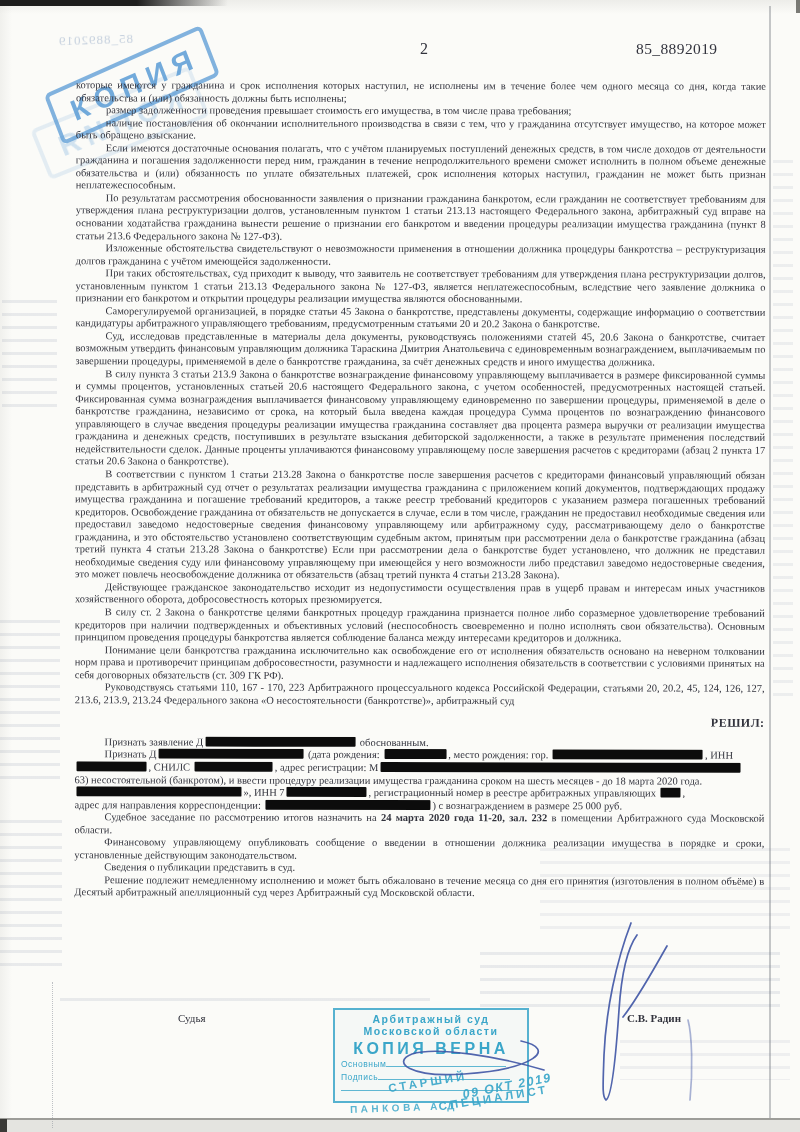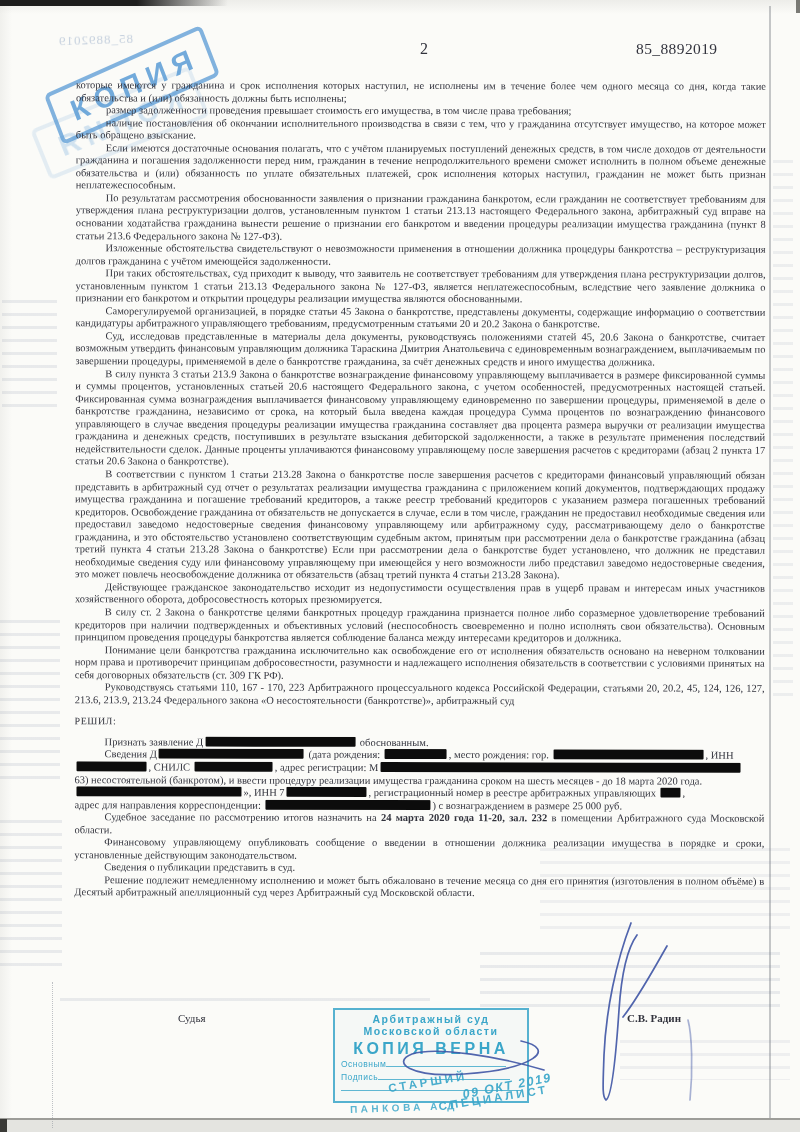--- a/index.html
+++ b/index.html
@@ -41,21 +41,21 @@
     display:flex;align-items:center;justify-content:center;
     font-family:"Liberation Sans","DejaVu Sans",sans-serif;
     font-weight:bold;font-size:29px;letter-spacing:7px;
     color:rgba(95,158,214,.88);padding-left:6px;
   }
   .kopiya.ghost{left:34px;top:96px;transform:rotate(-22deg) scaleX(-1);opacity:.30;border-color:rgba(95,158,214,.5);filter:blur(.5px);}
   
   .textcol{position:absolute;left:75px;top:80px;width:690px;height:928px;overflow:hidden;font-size:10.5px;line-height:12.55px;transform:rotate(.12deg);}
   .para{text-align:justify;margin:0;}
   .para.ind{text-indent:30px;}
-  .res-head{font-weight:normal;text-align:left;font-size:10px;letter-spacing:.5px;margin:9px 0 8px 0;}
+  .res-head{font-weight:bold;text-align:right;font-size:12px;letter-spacing:.5px;margin:9px 0 8px 0;}
   .res-line{white-space:nowrap;overflow:hidden;}
   .res-line.ind{text-indent:30px;font-family:Liberation Serif, serif;}
   .bar{display:inline-block;height:10px;background:#0c0c0c;vertical-align:-1px;margin:0 2px;border-radius:1px;}
   b{font-weight:bold;}
   
   .sigrow{position:absolute;left:0;top:1012px;width:800px;height:20px;font-size:11px;}
   .judge-label{position:absolute;left:178px;top:0;}
   .judge-name{position:absolute;left:627px;top:0;font-weight:bold;}
   
   .cstamp{
@@ -123,21 +123,21 @@
         <div class="para ind"><span>В силу пункта 3 статьи 213.9 Закона о банкротстве вознаграждение финансовому управляющему выплачивается в размере фиксированной суммы и суммы процентов, установленных статьей 20.6 настоящего Федерального закона, с учетом особенностей, предусмотренных настоящей статьей. Фиксированная сумма вознаграждения выплачивается финансовому управляющему единовременно по завершении процедуры, применяемой в деле о банкротстве гражданина, независимо от срока, на который была введена каждая процедура Сумма процентов по вознаграждению финансового управляющего в случае введения процедуры реализации имущества гражданина составляет два процента размера выручки от реализации имущества гражданина и денежных средств, поступивших в результате взыскания дебиторской задолженности, а также в результате применения последствий недействительности сделок. Данные проценты уплачиваются финансовому управляющему после завершения расчетов с кредиторами (абзац 2 пункта 17 статьи 20.6 Закона о банкротстве).</span></div>
         <div class="para ind"><span>В соответствии с пунктом 1 статьи 213.28 Закона о банкротстве после завершения расчетов с кредиторами финансовый управляющий обязан представить в арбитражный суд отчет о результатах реализации имущества гражданина с приложением копий документов, подтверждающих продажу имущества гражданина и погашение требований кредиторов, а также реестр требований кредиторов с указанием размера погашенных требований кредиторов. Освобождение гражданина от обязательств не допускается в случае, если в том числе, гражданин не предоставил необходимые сведения или предоставил заведомо недостоверные сведения финансовому управляющему или арбитражному суду, рассматривающему дело о банкротстве гражданина, и это обстоятельство установлено соответствующим судебным актом, принятым при рассмотрении дела о банкротстве гражданина (абзац третий пункта 4 статьи 213.28 Закона о банкротстве) Если при рассмотрении дела о банкротстве будет установлено, что должник не представил необходимые сведения суду или финансовому управляющему при имеющейся у него возможности либо представил заведомо недостоверные сведения, это может повлечь неосвобождение должника от обязательств (абзац третий пункта 4 статьи 213.28 Закона).</span></div>
         <div class="para ind"><span>Действующее гражданское законодательство исходит из недопустимости осуществления прав в ущерб правам и интересам иных участников хозяйственного оборота, добросовестность которых презюмируется.</span></div>
         <div class="para ind"><span>В силу ст. 2 Закона о банкротстве целями банкротных процедур гражданина признается полное либо соразмерное удовлетворение требований кредиторов при наличии подтвержденных и объективных условий (неспособность своевременно и полно исполнять свои обязательства). Основным принципом проведения процедуры банкротства является соблюдение баланса между интересами кредиторов и должника.</span></div>
         <div class="para ind"><span>Понимание цели банкротства гражданина исключительно как освобождение его от исполнения обязательств основано на неверном толковании норм права и противоречит принципам добросовестности, разумности и надлежащего исполнения обязательств в соответствии с условиями принятых на себя договорных обязательств (ст. 309 ГК РФ).</span></div>
         <div class="para ind"><span>Руководствуясь статьями 110, 167 - 170, 223 Арбитражного процессуального кодекса Российской Федерации, статьями 20, 20.2, 45, 124, 126, 127, 213.6, 213.9, 213.24 Федерального закона «О несостоятельности (банкротстве)», арбитражный суд</span></div>
       </div>
     <div class="res-head">РЕШИЛ:</div>
     <div>
         <div class="res-line ind"><span>Признать заявление Д</span><span class="bar" style="width: 150px;"></span><span> обоснованным.</span></div>
-        <div class="res-line ind"><span>Сведения  Д</span><span class="bar" style="width: 145px;"></span><span> (дата рождения: </span><span class="bar" style="width: 62px;"></span><span>, место рождения: гор. </span><span class="bar" style="width: 150px;"></span><span>, ИНН</span></div>
+        <div class="res-line ind"><span>Признать  Д</span><span class="bar" style="width: 145px;"></span><span> (дата рождения: </span><span class="bar" style="width: 62px;"></span><span>, место рождения: гор. </span><span class="bar" style="width: 150px;"></span><span>, ИНН</span></div>
         <div class="res-line"><span class="bar" style="width: 70px;"></span><span>, СНИЛС </span><span class="bar" style="width: 78px;"></span><span>, адрес регистрации: М</span><span class="bar" style="width: 360px;"></span></div>
         <div class="res-line"><span>63) несостоятельной (банкротом), и ввести процедуру реализации имущества гражданина сроком на шесть месяцев - до 18 марта 2020 года.</span></div>
         <div class="res-line"><span class="bar" style="width: 165px;"></span><span>», ИНН 7</span><span class="bar" style="width: 80px;"></span><span>, регистрационный номер в реестре арбитражных управляющих </span><span class="bar" style="width: 20px;"></span><span>,</span></div>
         <div class="res-line"><span>адрес для направления корреспонденции: </span><span class="bar" style="width: 165px;"></span><span>) с вознаграждением в размере 25 000 руб.</span></div>
       </div>
     <div>
         <div class="para ind"><span>Судебное заседание по рассмотрению итогов назначить на </span><b>24 марта 2020 года 11-20, зал. 232</b><span> в помещении Арбитражного суда Московской области.</span></div>
         <div class="para ind"><span>Финансовому управляющему опубликовать сообщение о введении в отношении должника реализации имущества в порядке и сроки, установленные действующим законодательством.</span></div>
         <div class="para ind"><span>Сведения о публикации представить в суд.</span></div>
         <div class="para ind"><span>Решение подлежит немедленному исполнению и может быть обжаловано в течение месяца со дня его принятия (изготовления в полном объёме) в Десятый арбитражный апелляционный суд через Арбитражный суд Московской области.</span></div>

